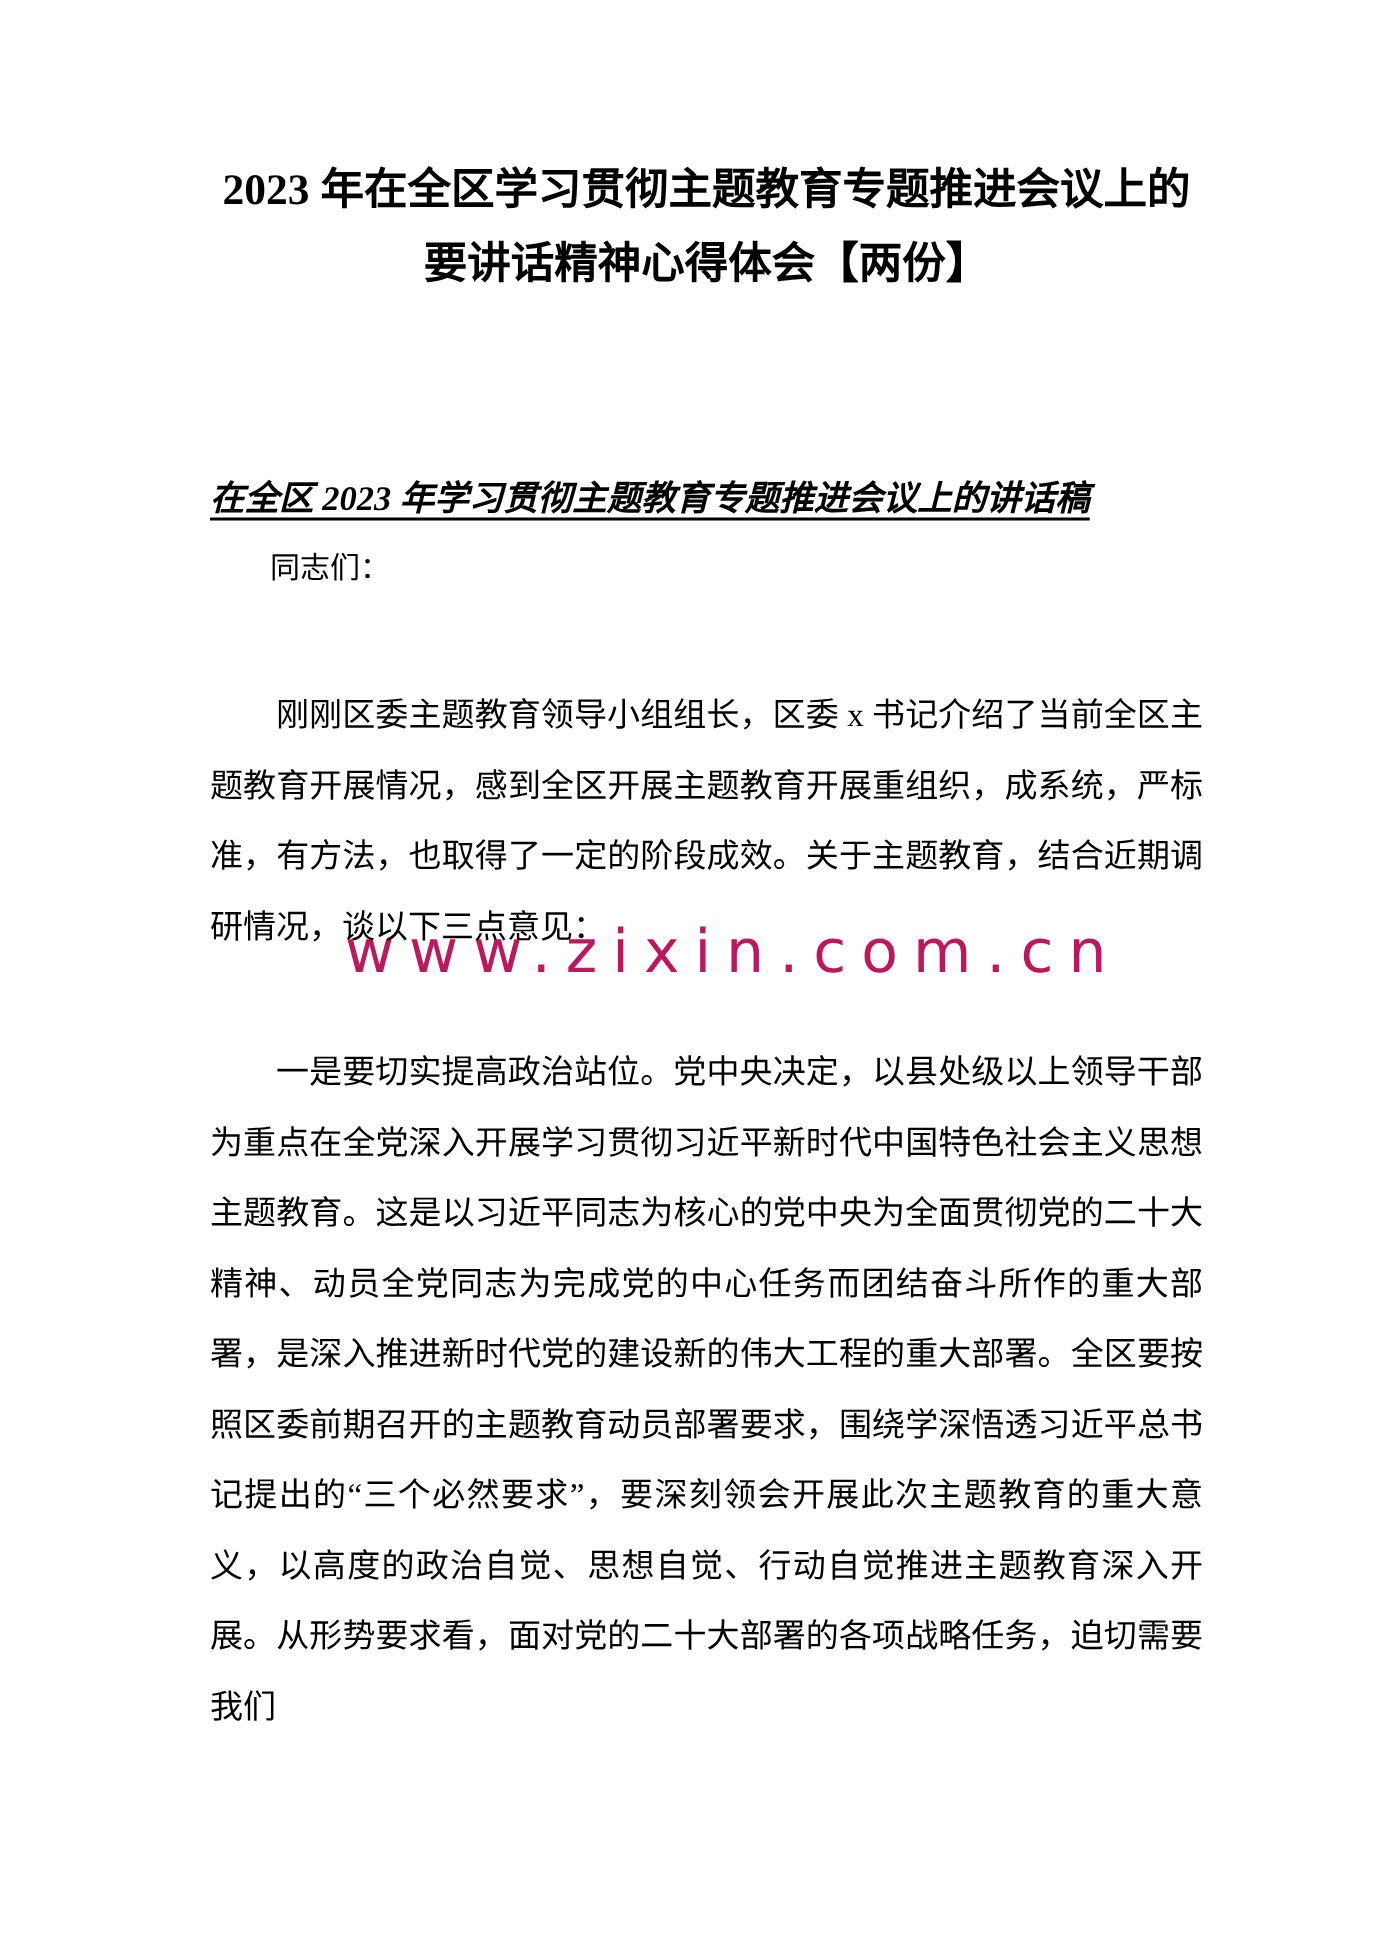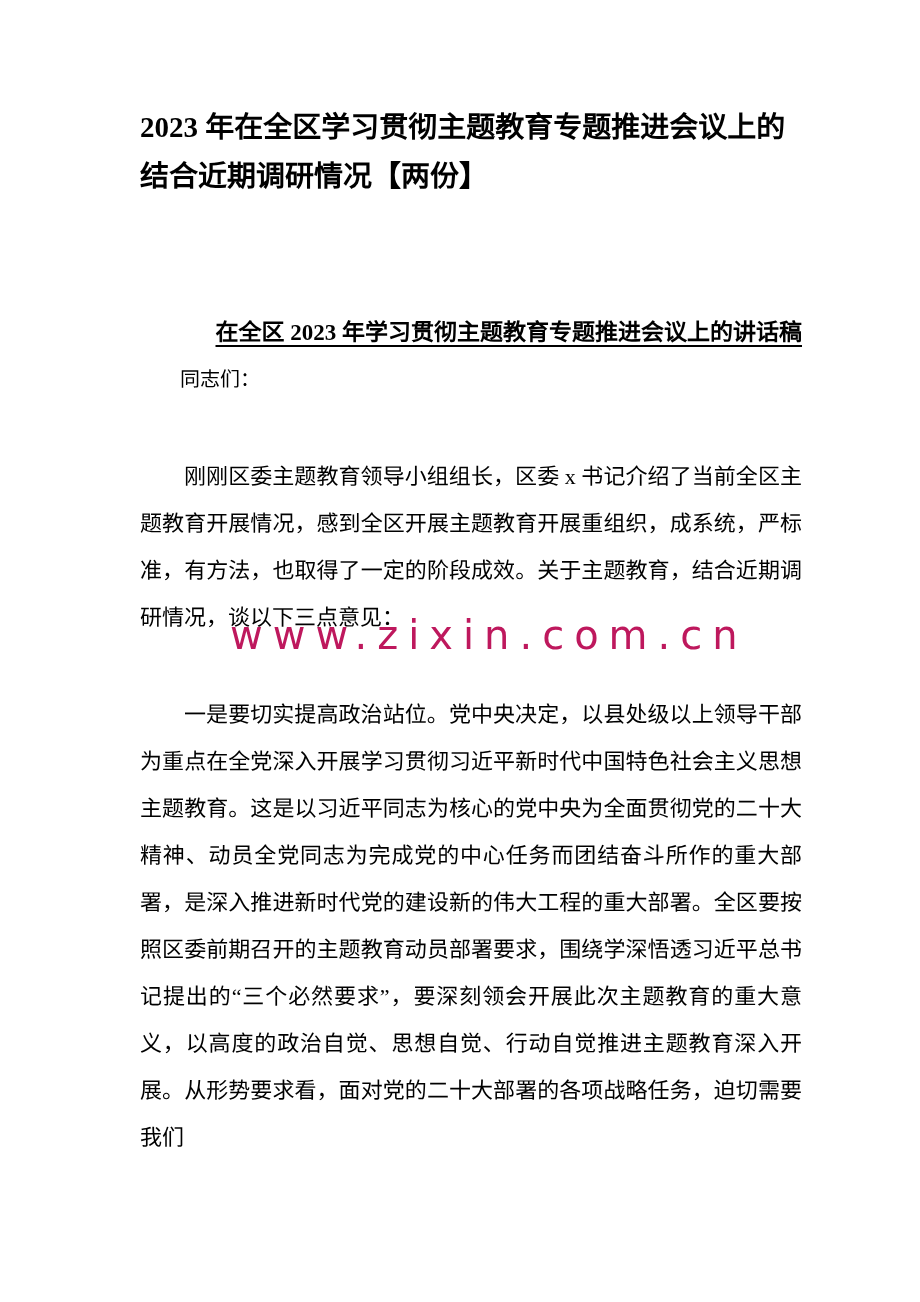--- a/index.html
+++ b/index.html
@@ -27,30 +27,31 @@
   .doc {
     position: relative;
     z-index: 1;
     padding: 0 118px 0 140px; 
   }
   .title {
     margin: 103px 0 0 0;
     font-size: 29px;
     font-weight: bold;
     line-height: 49px;
-    text-align: left;
+    text-align: center;
   }
   .title .tline { display: block; }
   .heading {
     margin: 108px 0 0 0;
     font-size: 23px;
     font-weight: bold;
     line-height: 47px;
-    text-align: right;
+    text-align: left;
     white-space: nowrap;
+    font-style: italic;
   }
   .heading-text {
     text-decoration: underline;
     text-decoration-thickness: 2px;
     text-underline-offset: 5px;
   }
   .salutation {
     margin: 0;
     font-size: 20px;
     line-height: 47px;
@@ -70,21 +71,21 @@
 <body>
 
 <div class="page">
 
   <div class="watermark">www.zixin.com.cn</div>
 
   <div class="doc">
 
     <h1 class="title">
       <span class="tline">2023 年在全区学习贯彻主题教育专题推进会议上的</span>
-      <span class="tline">结合近期调研情况【两份】</span>
+      <span class="tline">要讲话精神心得体会【两份】</span>
     </h1>
 
     <div class="heading">
       <span class="heading-text">在全区 2023 年学习贯彻主题教育专题推进会议上的讲话稿</span>
     </div>
 
     <p class="salutation">同志们：</p>
 
     <p class="para">刚刚区委主题教育领导小组组长，区委 x 书记介绍了当前全区主题教育开展情况，感到全区开展主题教育开展重组织，成系统，严标准，有方法，也取得了一定的阶段成效。关于主题教育，结合近期调研情况，谈以下三点意见：</p>
 

